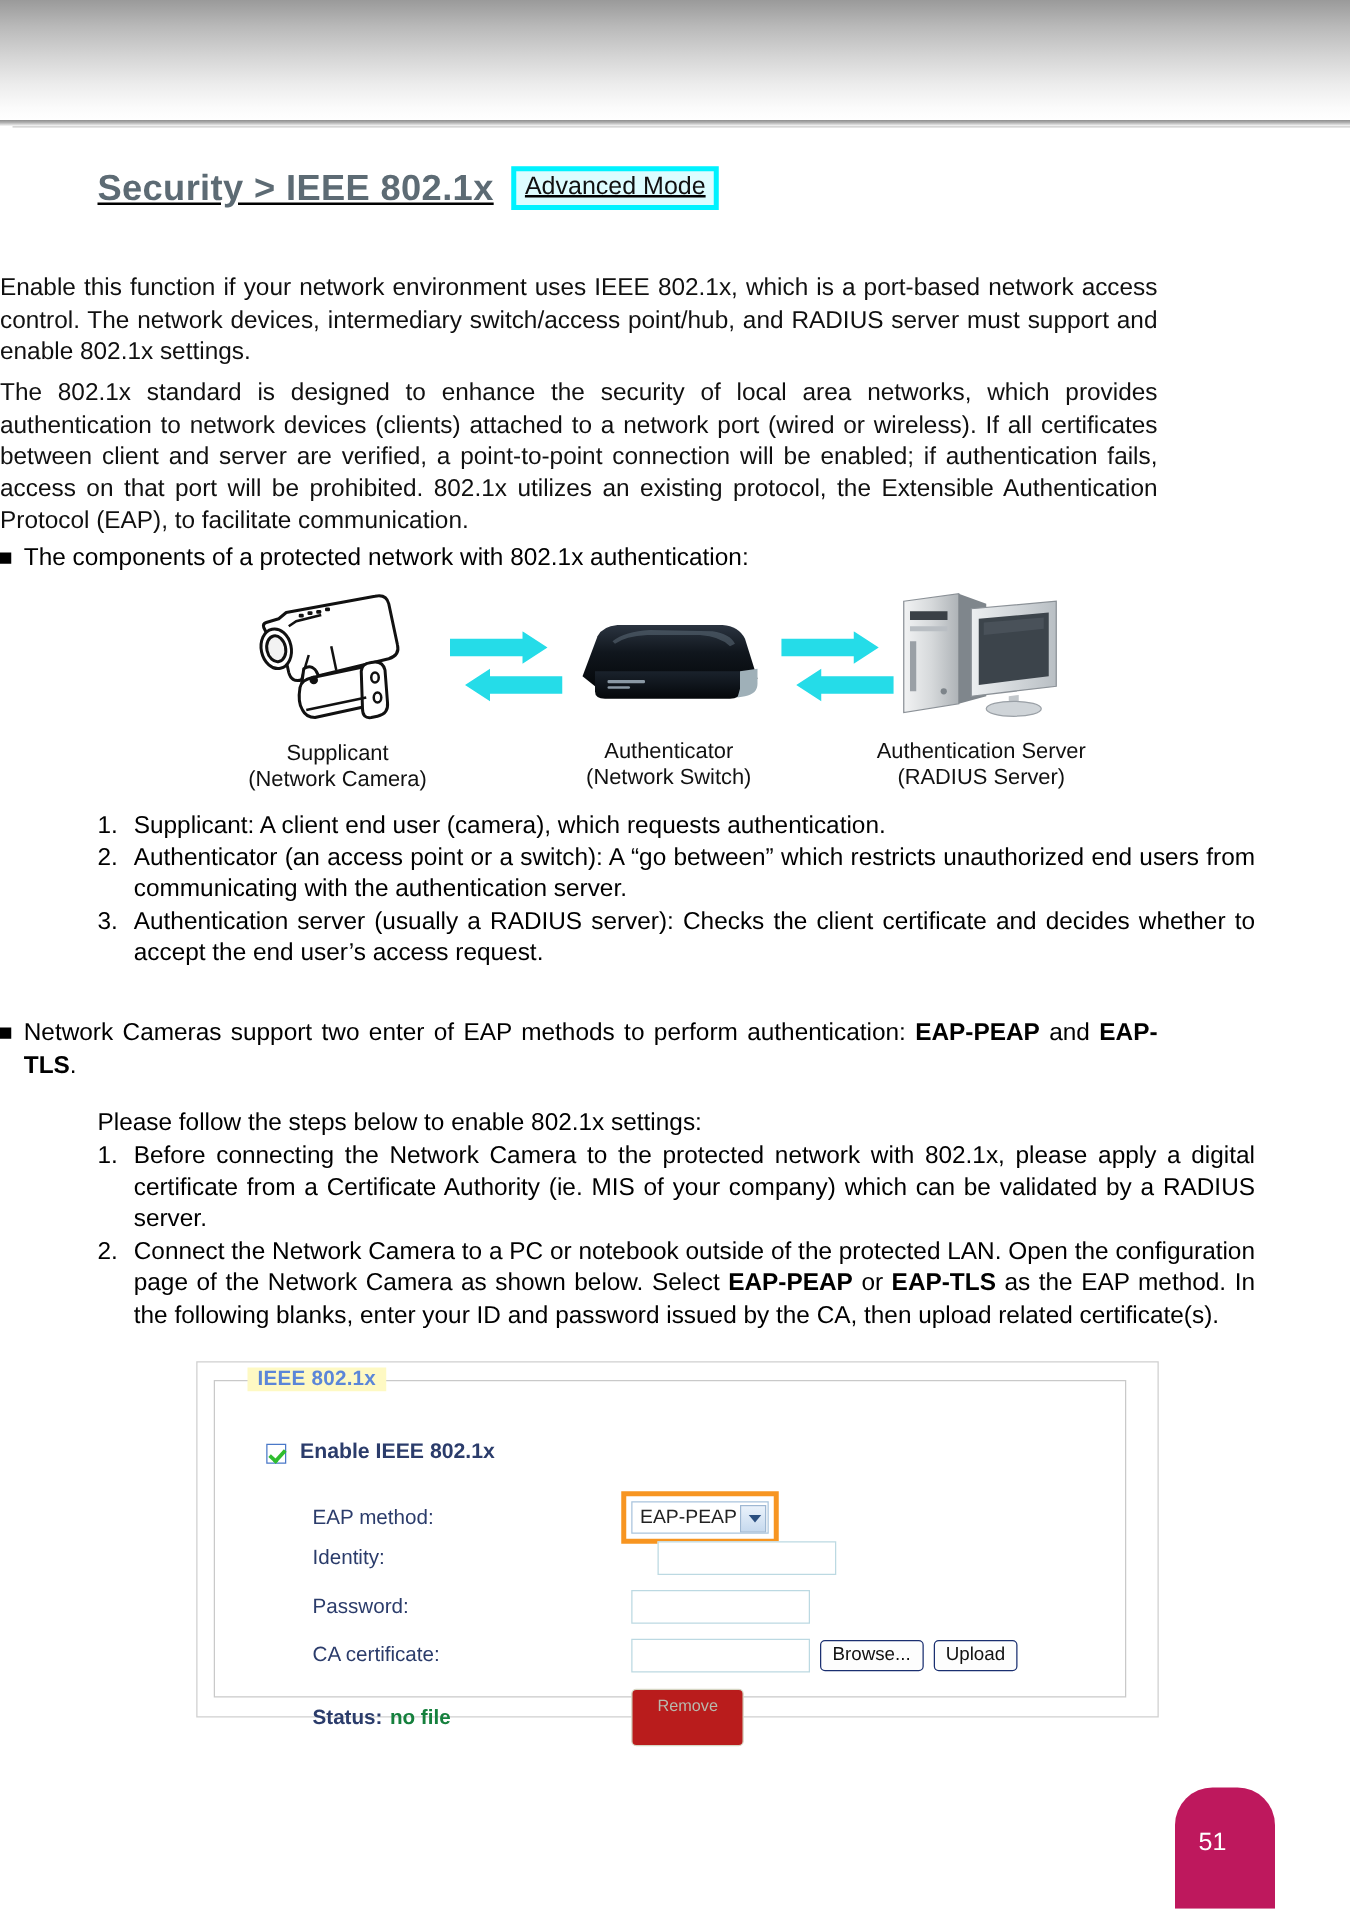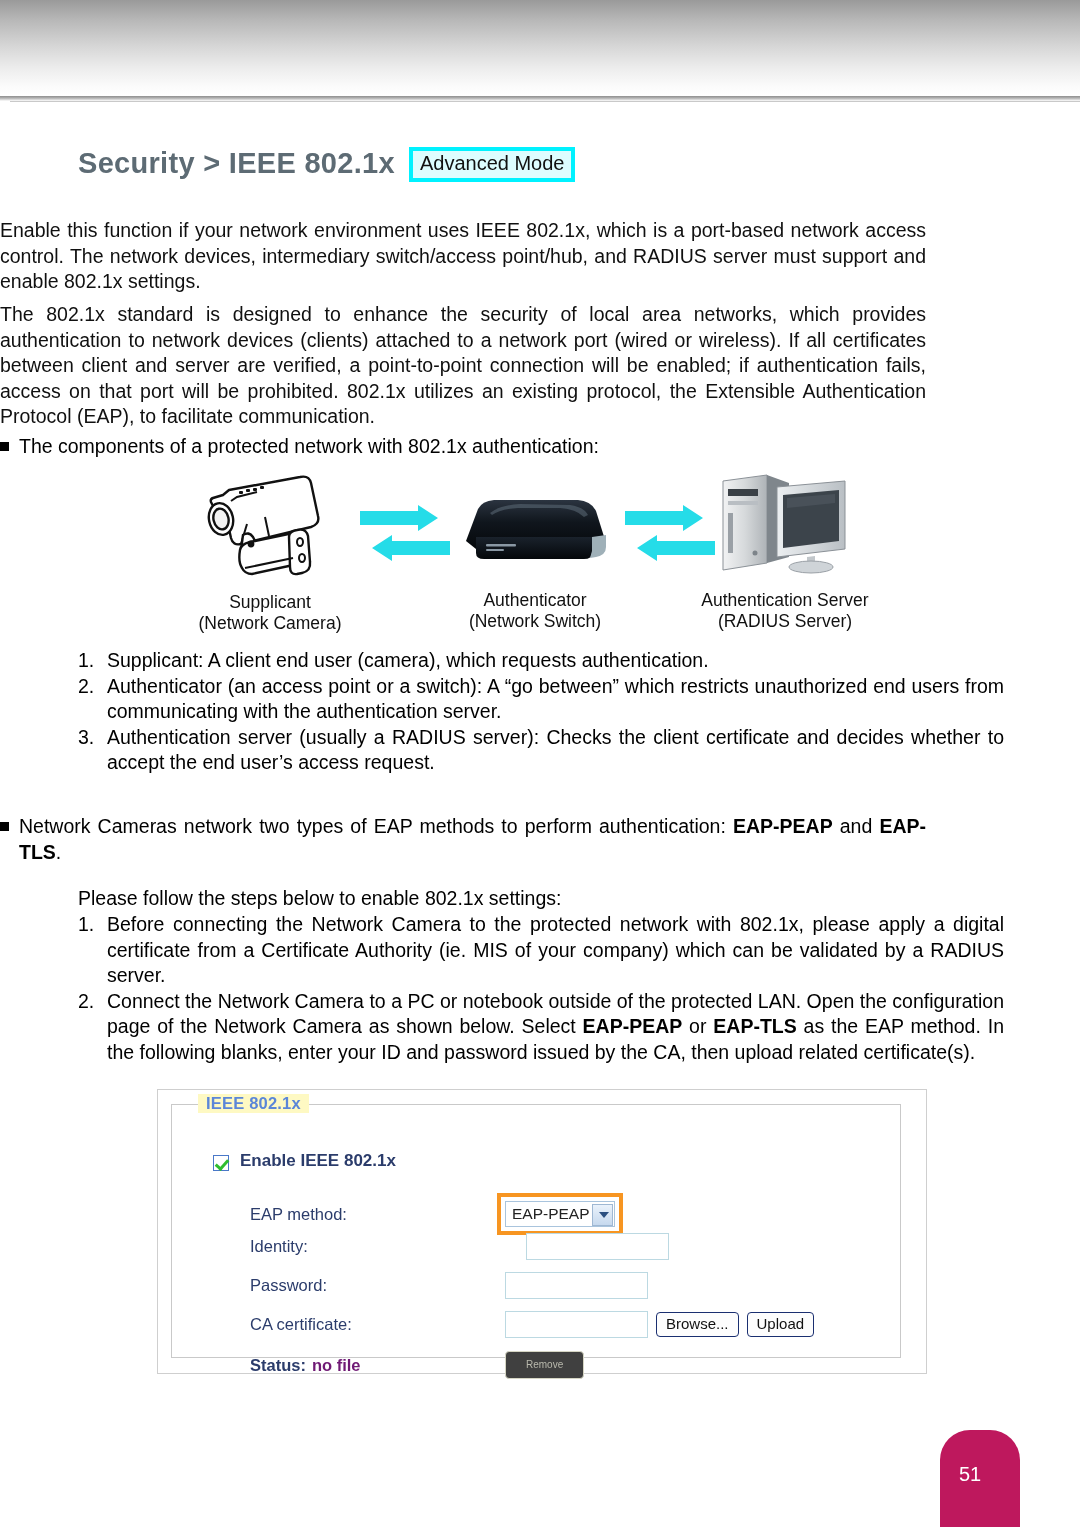--- a/index.html
+++ b/index.html
@@ -22,22 +22,22 @@
     background:linear-gradient(to bottom,#8e8e8e 0%, #b0b0b0 40%, #dcdcdc 75%, #ffffff 100%);
   }
   .banner-rule2 {
     position:absolute; left:10px; top:101px; width:1070px; height:3px;
     background:#ffffff;
     border-top:1px solid #c9c9c9;
   }
 
   
   .title-row {
-    position:absolute; left:78px; top:147px;
-    display:flex; align-items:flex-start; gap:14px;
+    position:absolute; left:78px; top:133px;
+    display:flex; align-items:flex-end; gap:14px;text-decoration:underline;
   }
   .page-title {
     font-size:29px; font-weight:bold; color:#5d6b74;
     letter-spacing:0.3px; white-space:nowrap;
   }
   .mode-badge {
     border:4px solid #00f2ff;
     background:#ddfdff;
     color:#111;
     font-size:20px;
@@ -158,25 +158,25 @@
     box-sizing:border-box;
   }
   .tinput.ca { width:143px; }
 
   .btn {
     border:1px solid #1a2f70; background:#fdfdfd; border-radius:4px;
     font-size:15px; color:#111; padding:3px 9px 4px 9px; margin-left:8px;
     white-space:nowrap; line-height:16px;
   }
   .btn-disabled {
-    border:1px solid #d6d6c4; background:#404040; border-radius:4px;
-    font-size:10px; color:#b9b9ad; padding:4px 20px 5px 20px;
+    border:1px solid #d6d6c4; background:#b91c1c; border-radius:4px;
+    font-size:13px; color:#b9b9ad; padding:4px 20px 23px 20px;
     white-space:nowrap; line-height:17px; margin-left:0;
   }
-  .status-val { font-size:16.5px; color:#701a75; margin-left:6px; }
+  .status-val { font-size:16.5px; color:#15803d; margin-left:6px; }
 
   
   .page-tab {
     position:absolute; right:0px; bottom:0px; width:80px; height:97px;
     background:#be185d; border-radius:30px 30px 0 0;
     right:60px;
   }
   .page-num {
     position:absolute; left:0; top:33px; width:60px; text-align:center;
     color:#fff; font-size:20px;
@@ -332,21 +332,21 @@
     <span class="t">Authenticator (an access point or a switch): A “go between” which restricts unauthorized end users from communicating with the authentication server.</span>
   </div>
   <div class="li">
     <span class="n">3.</span>
     <span class="t">Authentication server (usually a RADIUS server): Checks the client certificate and decides whether to accept the end user’s access request.</span>
   </div>
 </div>
 
 <div class="bullet-row b2">
   <span class="bullet-sq"></span>
-  <span class="bullet-text"><span>Network Cameras network two types of EAP methods to perform authentication: </span><b>EAP-PEAP</b><span> and </span><b>EAP-TLS</b><span>.</span></span>
+  <span class="bullet-text"><span>Network Cameras support two enter of EAP methods to perform authentication: </span><b>EAP-PEAP</b><span> and </span><b>EAP-TLS</b><span>.</span></span>
 </div>
 
 <div class="plain-line pl1" style="left:78px;">Please follow the steps below to enable 802.1x settings:</div>
 
 <div class="num-list nl2" style="left:78px;">
   <div class="li">
     <span class="n">1.</span>
     <span class="t">Before connecting the Network Camera to the protected network with 802.1x, please apply a digital certificate from a Certificate Authority (ie. MIS of your company) which can be validated by a RADIUS server.</span>
   </div>
   <div class="li">

